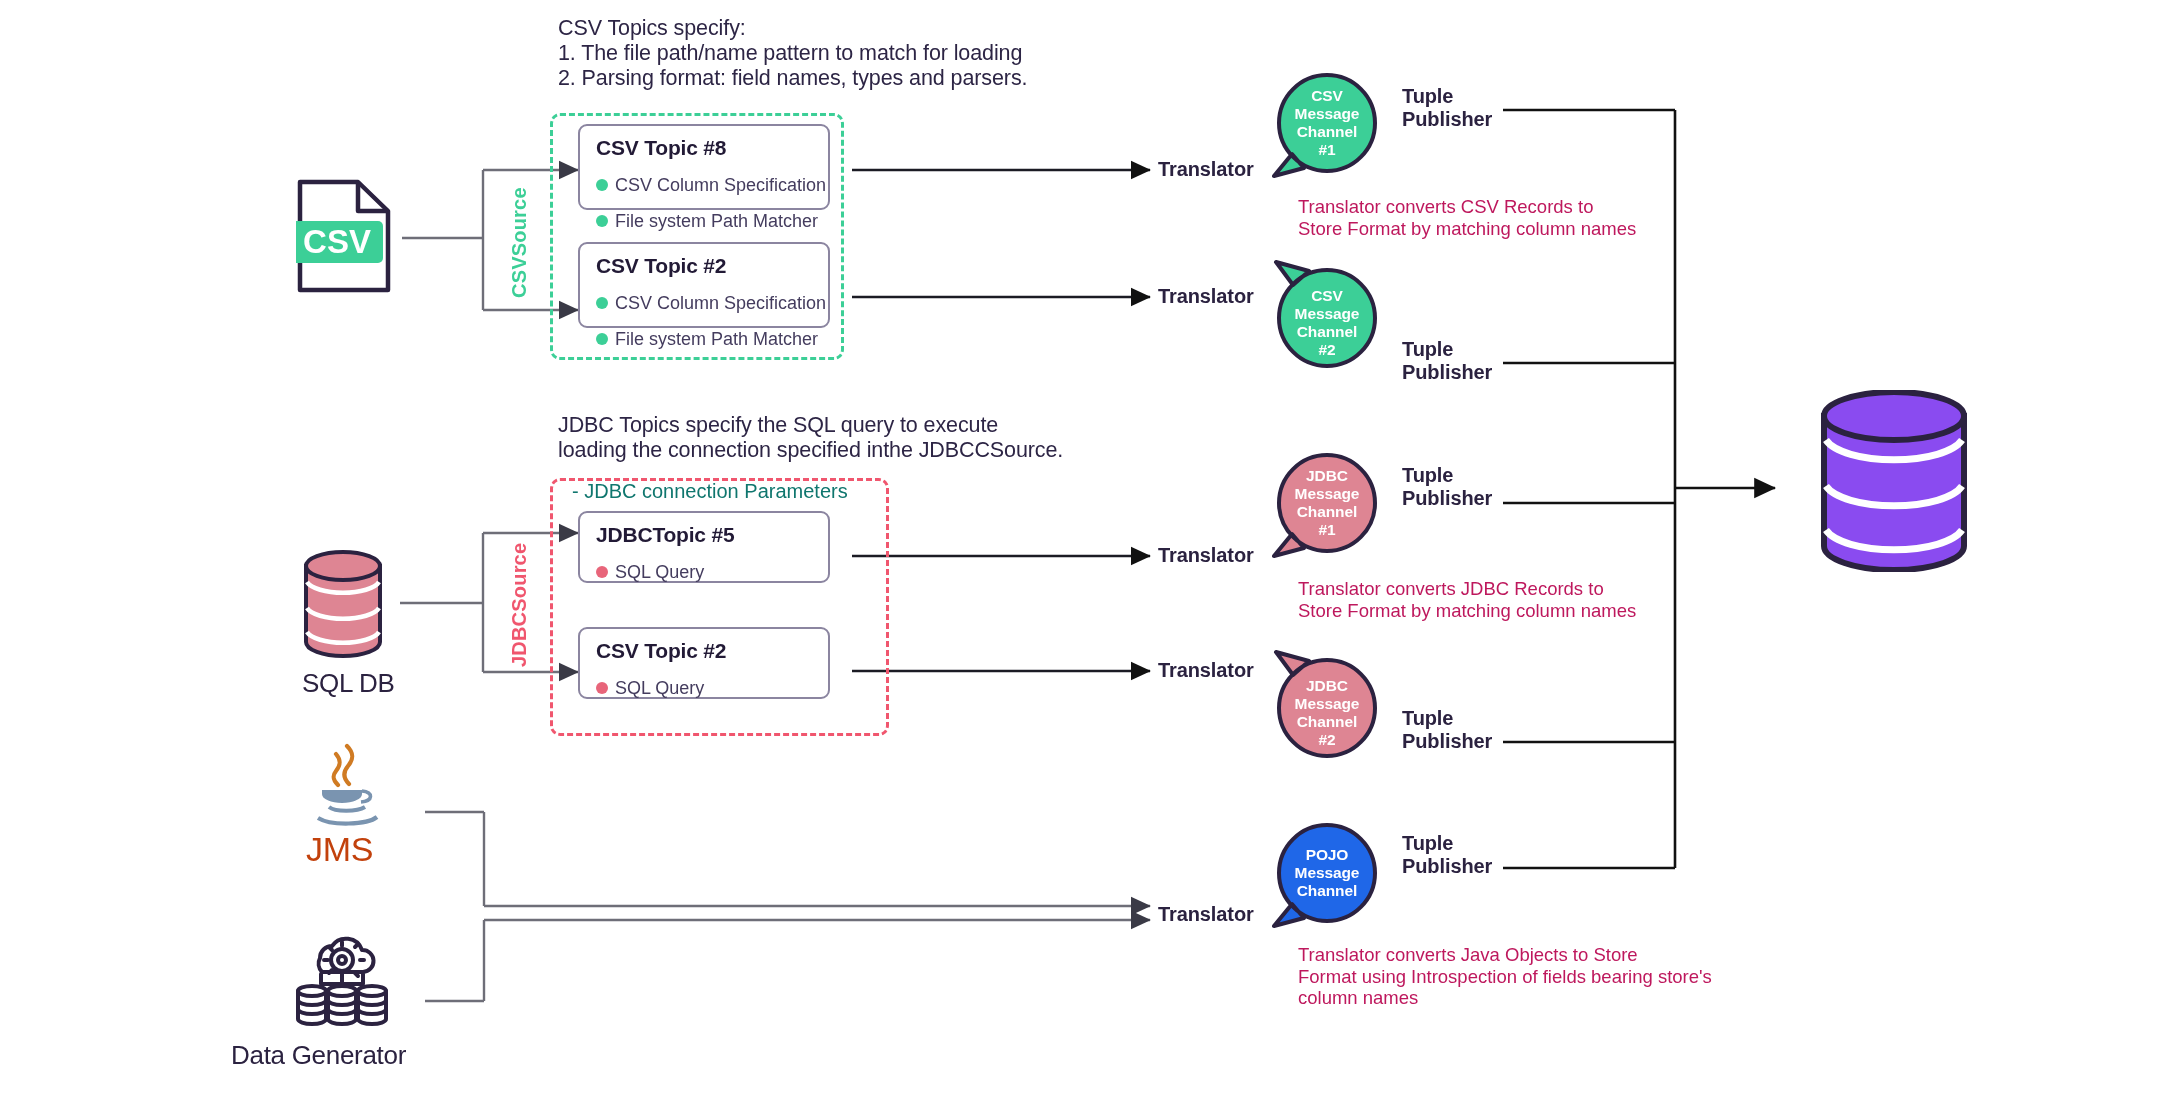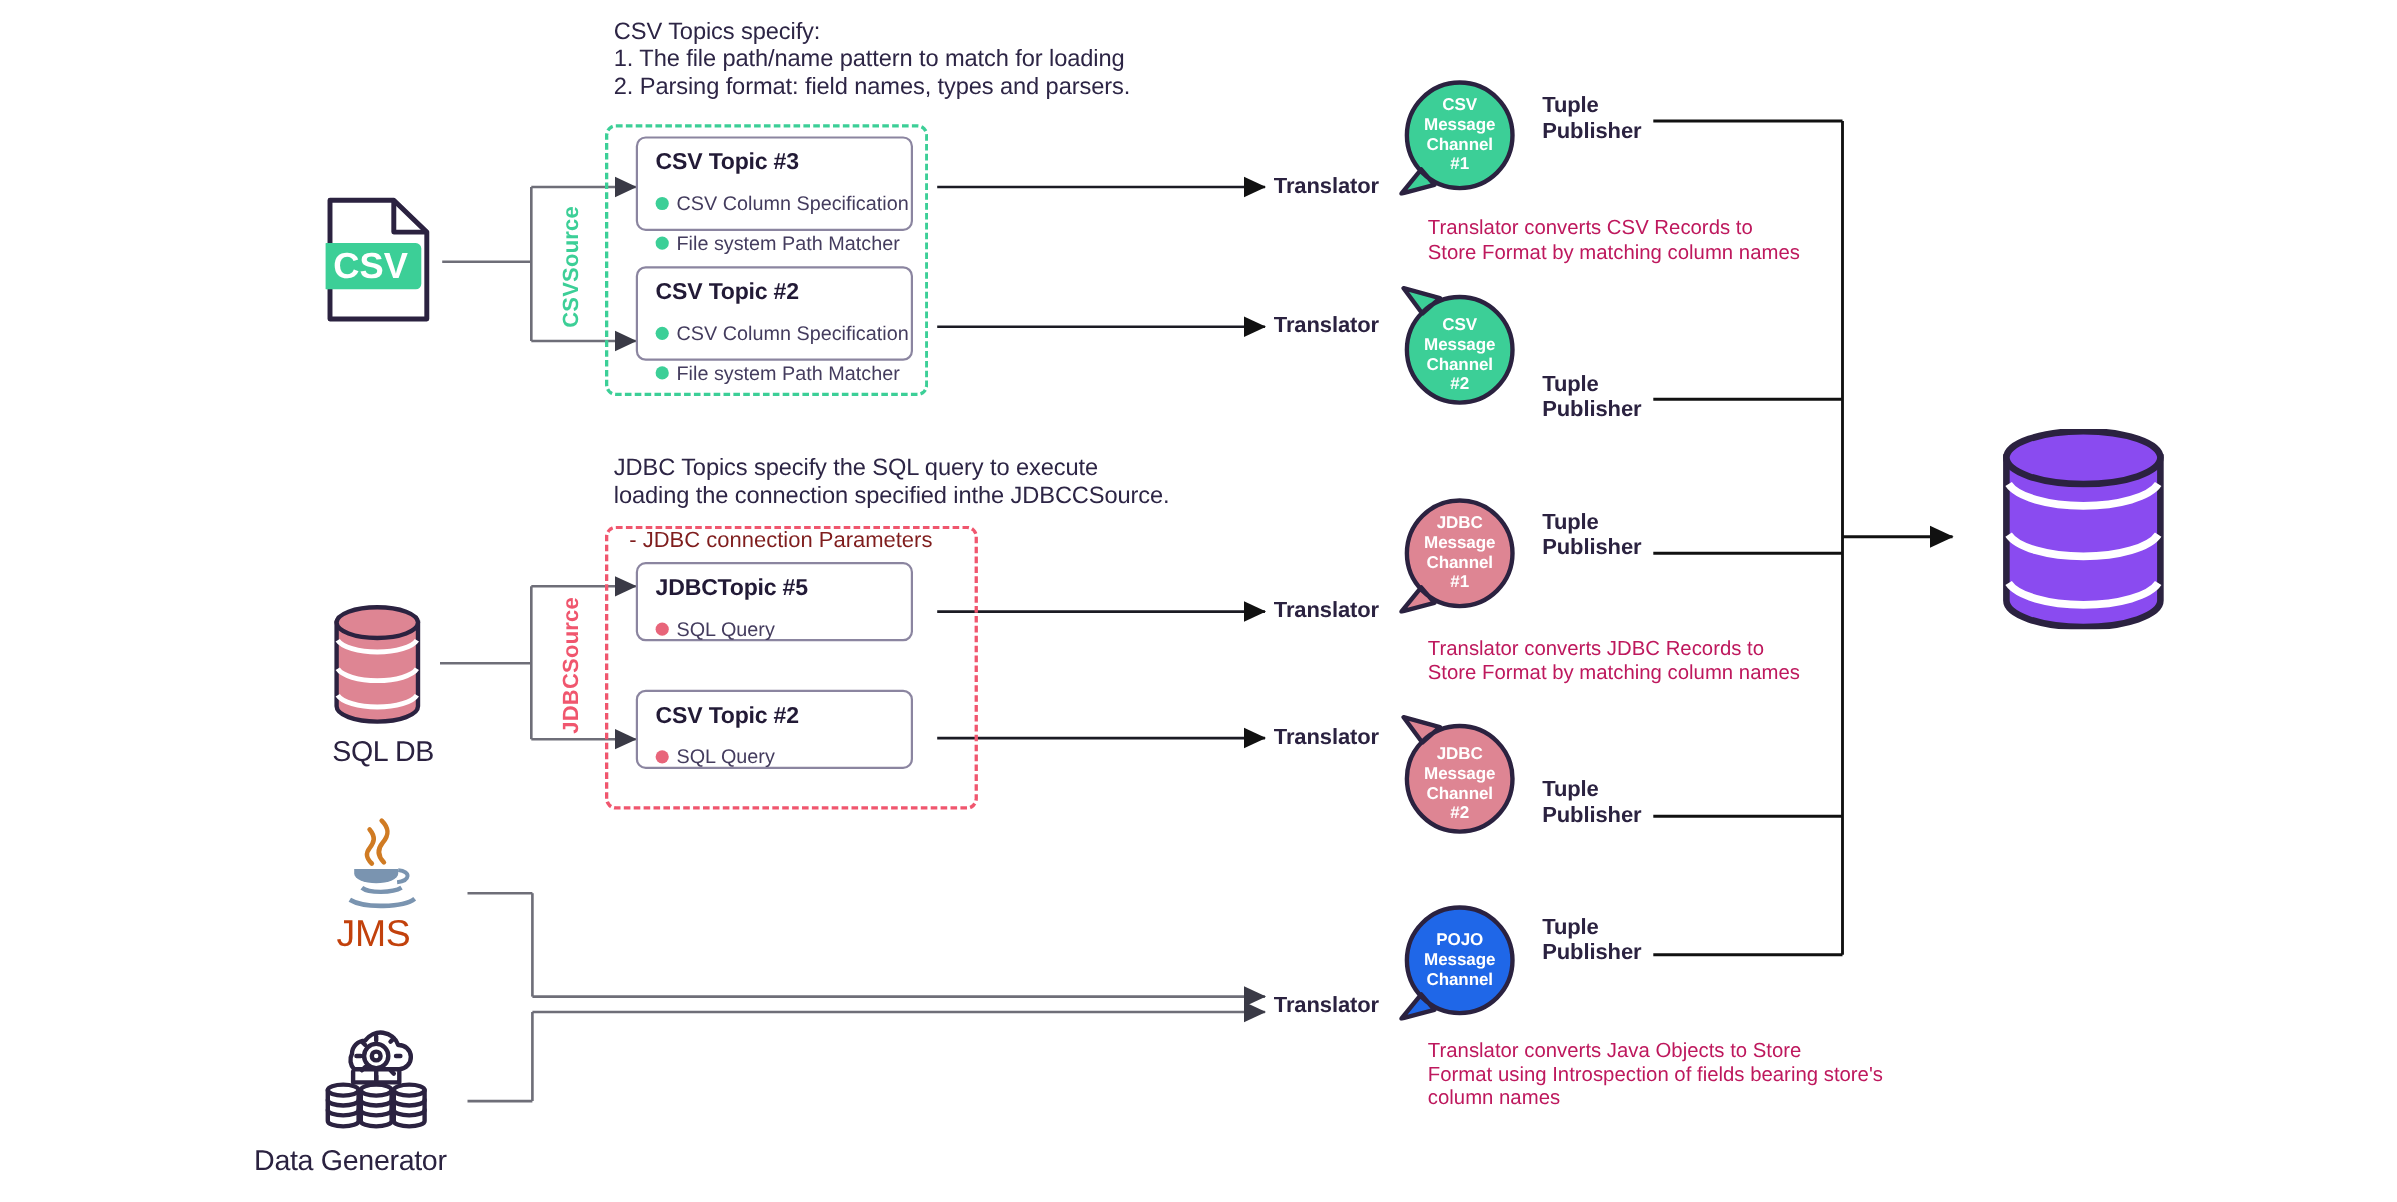--- a/index.html
+++ b/index.html
@@ -80,21 +80,21 @@
     text-orientation:mixed;
     transform:rotate(180deg);
     white-space:nowrap;
   }
   .vlabel.green{color:#3ccf97;}
   .vlabel.pink{color:#f0566e;}
 
   .group-sub{
     position:absolute;
     font-size:20px;
-    color:#7f1d1d;
+    color:#0f766e;
     white-space:nowrap;
   }
 
   
   .translator{
     position:absolute;
     font-weight:bold;
     font-size:20px;
     color:#2b2240;
     letter-spacing:-0.1px;
@@ -195,21 +195,21 @@
   </svg>
 
   <div class="note" style="left:558px;top:16px;">CSV Topics specify:
 1. The file path/name pattern to match for loading
 2. Parsing format: field names, types and parsers.</div>
 
   <div class="group-frame green" style="left:550px;top:113px;width:294px;height:247px;"></div>
   <div class="vlabel green" style="left:508px;top:168px;height:130px;">CSVSource</div>
 
   <div class="card" style="left:578px;top:124px;width:252px;height:86px;">
-    <div class="card-title">CSV Topic #3</div>
+    <div class="card-title">CSV Topic #8</div>
     <div class="bullet-row">
       <span class="dot green"></span>
       <span>CSV Column Specification</span>
     </div>
     <div class="bullet-row">
       <span class="dot green"></span>
       <span>File system Path Matcher</span>
     </div>
   </div>
 

